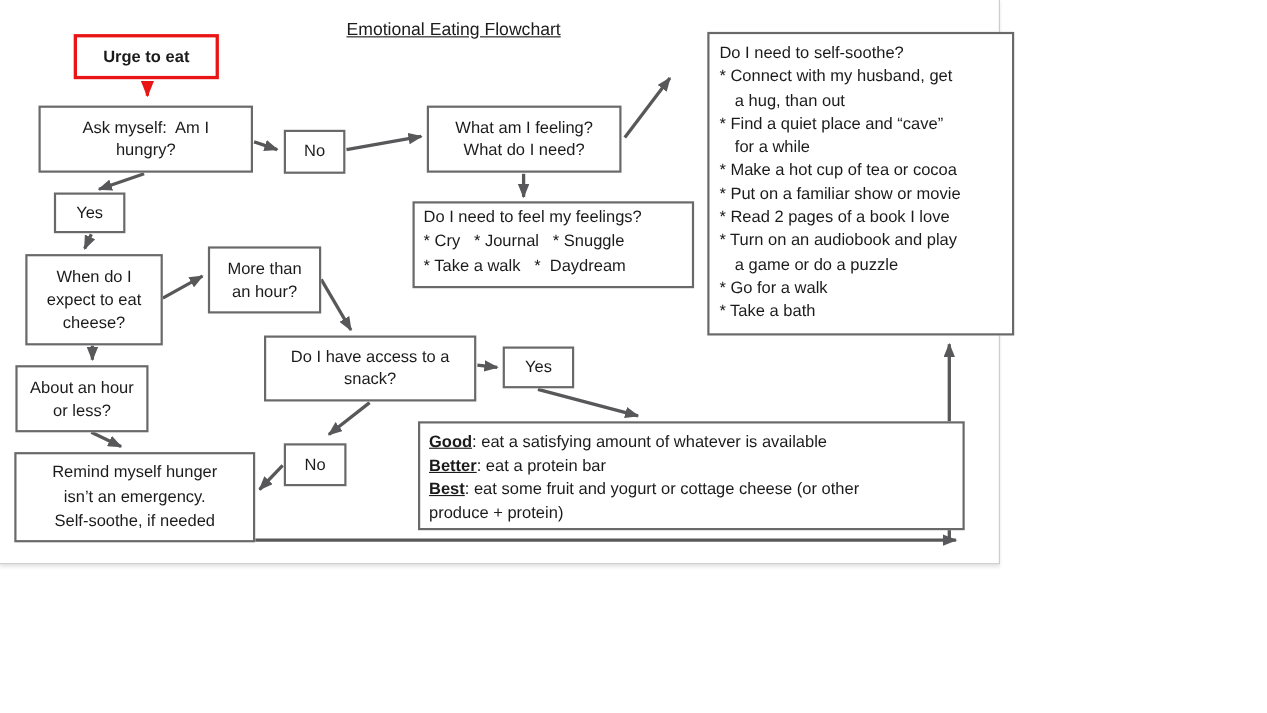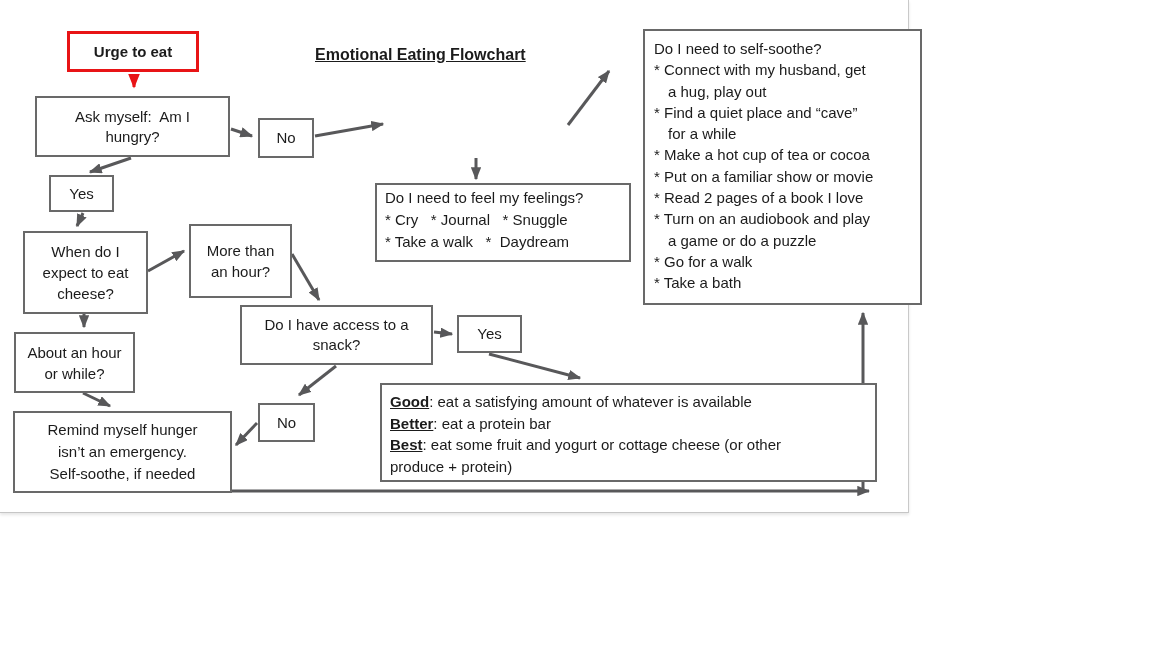--- a/index.html
+++ b/index.html
@@ -3,43 +3,43 @@
 <meta charset="utf-8">
 <style>
   html,body{margin:0;padding:0;background:#ffffff;}
   body{width:1152px;height:648px;overflow:hidden;font-family:"Liberation Sans",sans-serif;color:#1b1b1b;}
   .page{
     position:relative;width:908px;height:512px;background:#fff;
     border-right:1px solid #c9c9c9;border-bottom:1px solid #c6c6c6;
     box-shadow:0 2px 3px rgba(0,0,0,.10);
   }
   .title{
-    position:absolute;left:315px;top:46px;
-    font-size:16px;font-weight:bold;text-decoration:underline;white-space:pre;
+    position:absolute;left:315px;top:19px;
+    font-size:16px;font-weight:normal;text-decoration:underline;white-space:pre;
   }
   .arrows{position:absolute;left:0;top:0;z-index:1;}
   .node{
     position:absolute;box-sizing:border-box;background:#fff;z-index:2;
     border:2px solid #696969;font-size:15px;line-height:20px;
     display:flex;flex-direction:column;align-items:center;justify-content:center;
     text-align:right;
   }
   .node .ln{white-space:pre;}
   .node.leftalign{align-items:flex-start;justify-content:flex-start;text-align:left;margin-left:30px;}
   .red{border:3px solid #e81416;font-weight:bold;}
   
   #n-urge  {left:67px;  top:31px;  width:132px;height:41px;}
   #n-ask   {left:35px;  top:96px;  width:195px;height:61px;}
   #n-no1   {left:258px; top:118px; width:56px; height:40px;}
   #n-what  {left:388px; top:96px;  width:177px;height:61px;}
   #n-soothe{left:613px; top:29px;  width:279px;height:276px;padding:7px 5px 0 9px;line-height:21.3px;}
   #n-feel  {left:345px; top:183px; width:256px;height:79px; padding:2px 8px;line-height:22px;}
   #n-yes1  {left:49px;  top:175px; width:65px; height:37px;}
   #n-when  {left:23px;  top:231px; width:125px;height:83px; line-height:21px;}
-  #n-more  {left:189px; top:224px; width:103px;height:74px; line-height:21px;}
+  #n-more  {left:189px; top:224px; width:103px;height:61px; line-height:21px;}
   #n-about {left:14px;  top:332px; width:121px;height:61px; line-height:21px;}
   #n-remind{left:13px;  top:411px; width:219px;height:82px; line-height:22px;}
   #n-snack {left:240px; top:305px; width:193px;height:60px;}
   #n-yes2  {left:457px; top:315px; width:65px; height:38px;}
   #n-no2   {left:258px; top:403px; width:57px; height:39px;}
   #n-good  {left:350px; top:383px; width:497px;height:99px; padding:6px 8px;line-height:21.5px;}
   .bullet{white-space:pre-wrap;padding-left:14px;text-indent:-14px;}
   .bu{font-weight:bold;text-decoration:underline;}
   .goodline{white-space:pre-wrap;}
 </style>
@@ -86,25 +86,29 @@
 
   <div class="node" id="n-ask">
     <div class="ln">Ask myself:  Am I</div>
     <div class="ln">hungry?</div>
   </div>
 
   <div class="node" id="n-no1">
     <div class="ln">No</div>
   </div>
 
+  <div class="node" id="n-what">
+    <div class="ln">What am I feeling?</div>
+    <div class="ln">What do I need?</div>
+  </div>
 
   <div class="node leftalign" id="n-soothe">
     <div>Do I need to self-soothe?</div>
     <div class="bullet">* Connect with my husband, get
-a hug, play out</div>
+a hug, than out</div>
     <div class="bullet">* Find a quiet place and “cave”
 for a while</div>
     <div class="bullet">* Make a hot cup of tea or cocoa</div>
     <div class="bullet">* Put on a familiar show or movie</div>
     <div class="bullet">* Read 2 pages of a book I love</div>
     <div class="bullet">* Turn on an audiobook and play
 a game or do a puzzle</div>
     <div class="bullet">* Go for a walk</div>
     <div class="bullet">* Take a bath</div>
   </div>
@@ -125,21 +129,21 @@
     <div class="ln">cheese?</div>
   </div>
 
   <div class="node" id="n-more">
     <div class="ln">More than</div>
     <div class="ln">an hour?</div>
   </div>
 
   <div class="node" id="n-about">
     <div class="ln">About an hour</div>
-    <div class="ln">or while?</div>
+    <div class="ln">or less?</div>
   </div>
 
   <div class="node" id="n-remind">
     <div class="ln">Remind myself hunger</div>
     <div class="ln">isn’t an emergency.</div>
     <div class="ln">Self-soothe, if needed</div>
   </div>
 
   <div class="node" id="n-snack">
     <div class="ln">Do I have access to a</div>

